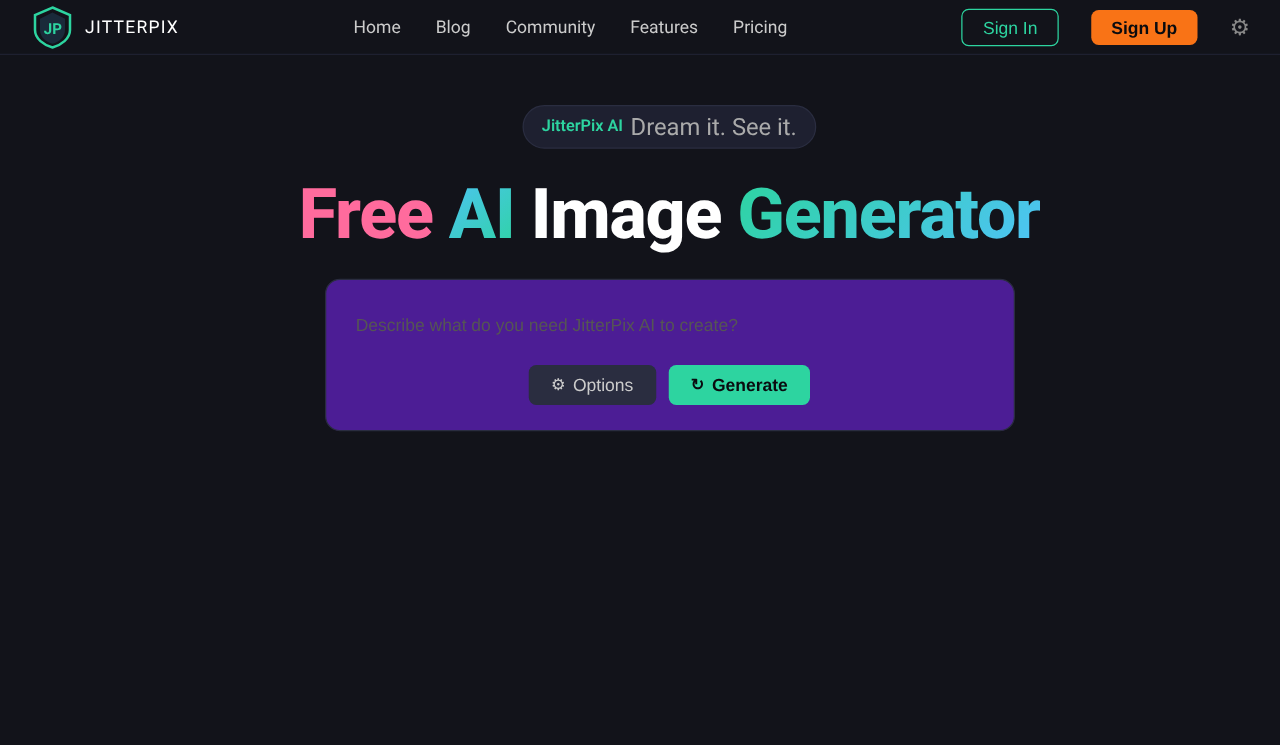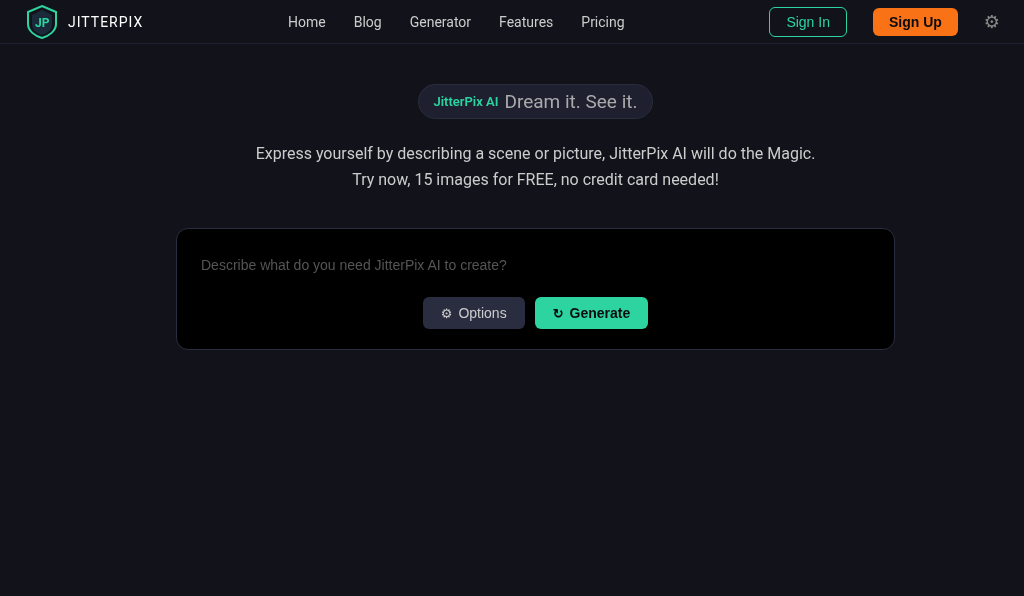--- a/index.html
+++ b/index.html
@@ -160,25 +160,25 @@
     .subtitle {
       font-size: 16px;
       color: #cccccc;
       max-width: 580px;
       line-height: 1.6;
       margin-bottom: 36px;
     }
 
     
     .input-card {
-      background-color: #000000;
+      background-color: #4c1d95;
       border: 1px solid #2a2d40;
       border-radius: 12px;
       padding: 20px 24px 20px;
-      width: 719px;
+      width: 552px;
     }
 
     .prompt-input {
       width: 100%;
       background: transparent;
       border: none;
       outline: none;
       color: #888;
       font-size: 14px;
       padding: 8px 0;
@@ -236,43 +236,51 @@
       <path d="M18 2 L32 8 L32 20 C32 27 25 32 18 34 C11 32 4 27 4 20 L4 8 Z" fill="none" stroke="#2dd4a0" stroke-width="2"></path>
       <path d="M18 6 L28 11 L28 20 C28 25.5 23.5 29.5 18 31 C12.5 29.5 8 25.5 8 20 L8 11 Z" fill="#1a2a3a"></path>
       <text x="11" y="23" font-size="12" fill="#2dd4a0" font-weight="bold">JP</text>
     </svg>
     <span style="font-size:14px; font-weight:400; letter-spacing:1px; color:#fff;">JITTERPIX</span>
   </div>
 
   <div class="nav-links">
     <a class="nav-link">Home</a>
     <a class="nav-link">Blog</a>
-    <a class="nav-link">Generator</a>
+    <a class="nav-link">Community</a>
     <a class="nav-link">Features</a>
     <a class="nav-link">Pricing</a>
   </div>
 
   <div class="nav-actions">
     <button class="btn-signin">Sign In</button>
     <button class="btn-signup">Sign Up</button>
     <button class="gear-btn">
       <span>⚙</span>
     </button>
   </div>
 </nav>
 
 <main class="main-content">
 
   <div class="badge">
     <span class="badge-brand">JitterPix AI</span>
     <span class="badge-text">Dream it. See it.</span>
   </div>
 
-
-  <p class="subtitle">Express yourself by describing a scene or picture, JitterPix AI will do the Magic. Try now, 15 images for FREE, no credit card needed!</p>
+  <h1 class="headline">
+    <span class="headline-free">Free</span>
+    <span> </span>
+    <span class="headline-ai">AI</span>
+    <span> </span>
+    <span class="headline-image">Image</span>
+    <span> </span>
+    <span class="headline-generator">Generator</span>
+  </h1>
+
 
   <div class="input-card">
     <input class="prompt-input" type="text" placeholder="Describe what do you need JitterPix AI to create?" style="">
     <div class="input-actions">
       <button class="btn-options">
         <span class="btn-icon">⚙</span>
         <span>Options</span>
       </button>
       <button class="btn-generate">
         <span class="btn-icon">↻</span>

